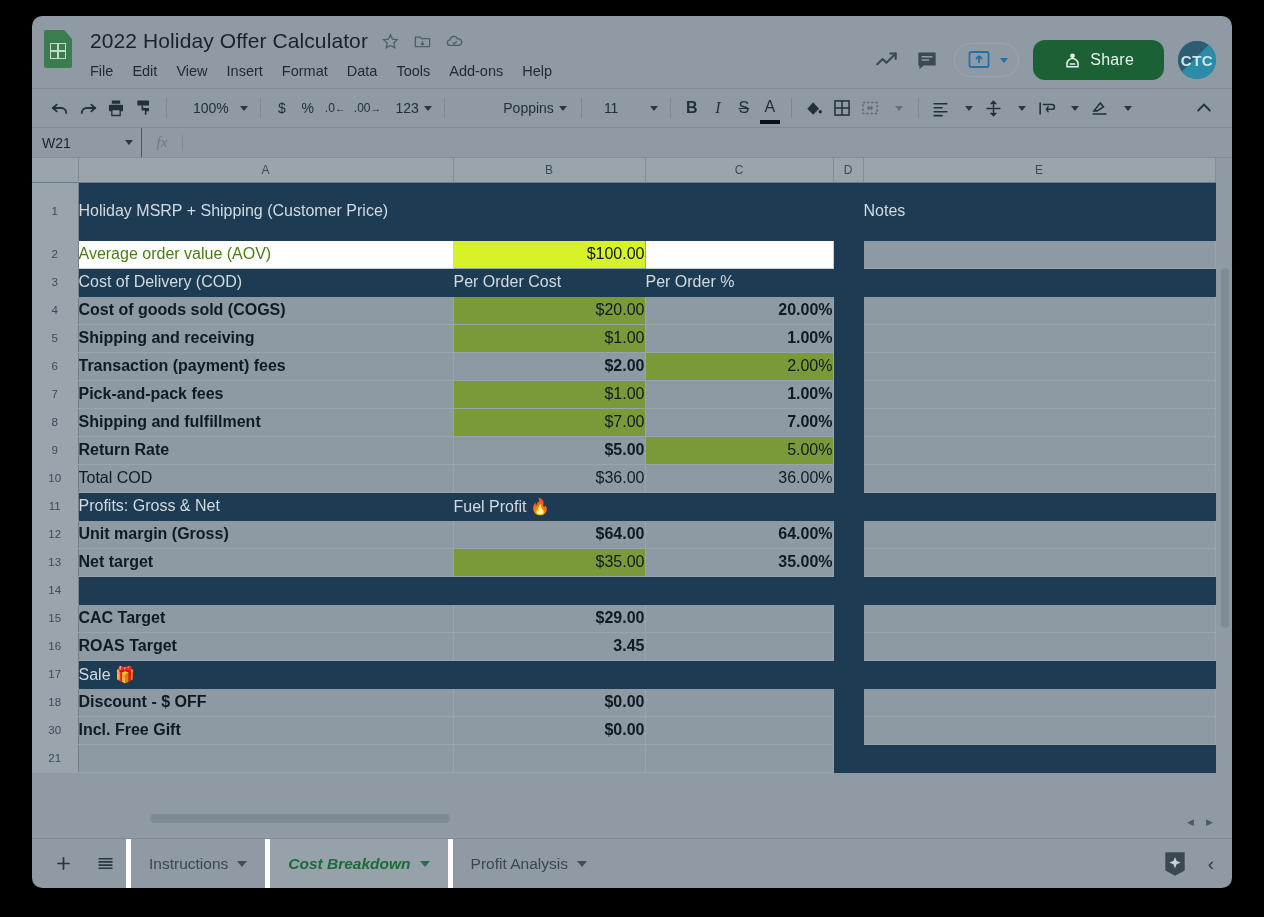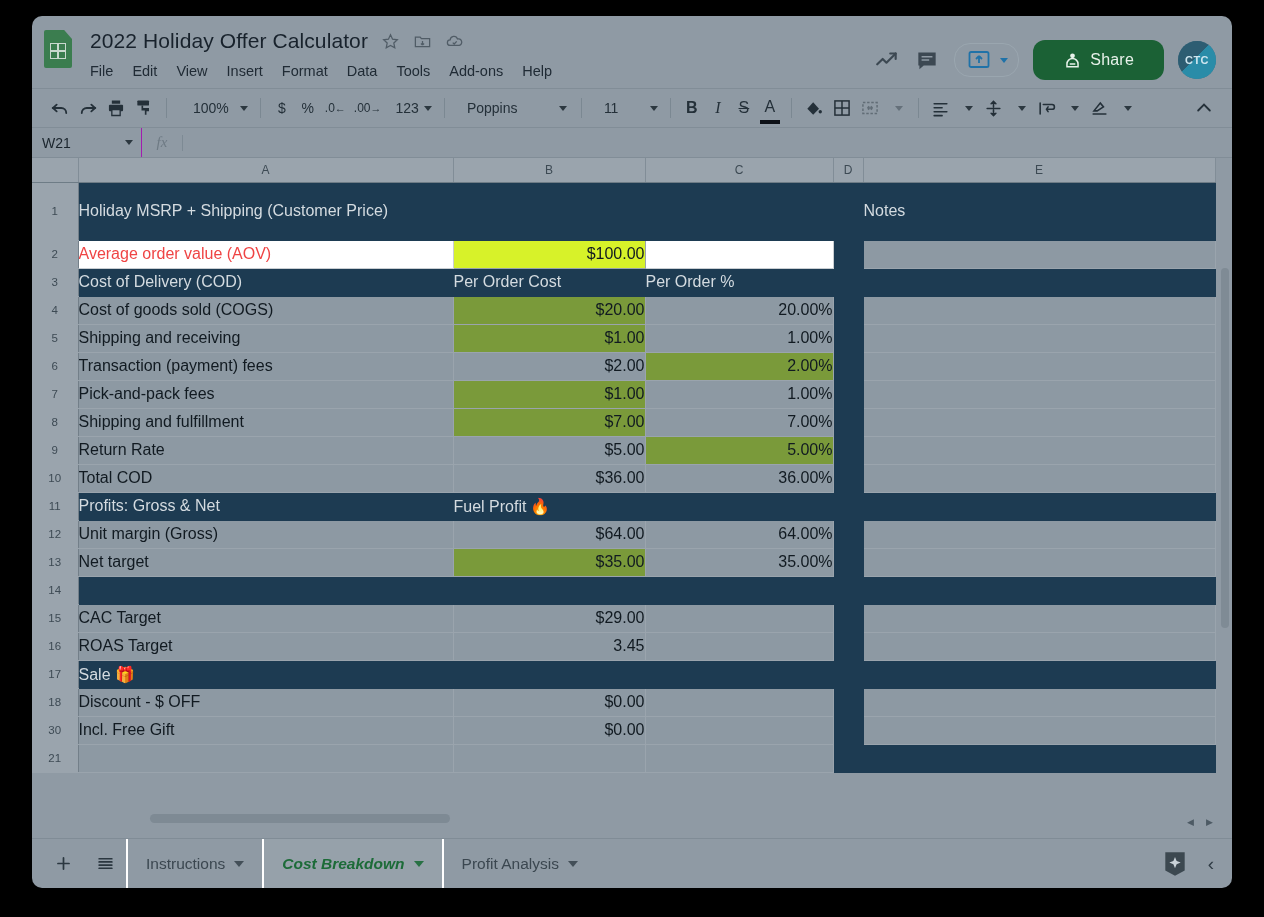--- a/index.html
+++ b/index.html
@@ -56,42 +56,42 @@
     border: 1px solid #9aa6af; border-radius: 16px;
     padding: 5px 10px 5px 12px; height: 34px;
   }
   .share-btn {
     display: flex; align-items: center; gap: 8px;
     background: #1b6135; color: #e8f2ea; border-radius: 12px;
     padding: 0 30px; height: 40px; font-size: 16px; letter-spacing:.2px;
   }
   .avatar {
     width: 38px; height: 38px; border-radius: 50%;
-    background: #3f6e84; color: #cfe6ef; font-size: 11px; font-weight: bold;
+    background: #3f6e84; color: #cfe6ef; font-size: 15px; font-weight: bold;
     display: flex; align-items: center; justify-content: center;
     letter-spacing: .5px; overflow: hidden; position: relative;
   }
   .avatar:before {
     content:""; position:absolute; inset:0;
     background: linear-gradient(135deg,#2d5d72 0 45%, #2a8ca8 45% 100%);
   }
   .avatar span { position: relative; z-index: 2; }
 
   
   .toolbar {
     display: flex; align-items: center; height: 40px;
     border-top: 1px solid #818d97; border-bottom: 1px solid #818d97;
     padding: 0 14px; gap: 0; color: #243039;
   }
   .tb { display: flex; align-items: center; justify-content: center; height: 28px; min-width: 26px; padding: 0 4px; }
   .tb-txt { font-size: 14px; padding: 0 6px; white-space: nowrap; }
   .sep { width: 1px; height: 20px; background: #7b8892; margin: 0 8px; }
   .caret { width: 0; height: 0; border-left: 4px solid transparent; border-right: 4px solid transparent; border-top: 5px solid #2c3840; margin-left: 5px; }
   .zoombox { display: flex; align-items: center; padding: 0 4px 0 12px; }
-  .fontbox { display: flex; align-items: center; width: 120px; justify-content: space-between; padding: 0 6px 0 14px; }
+  .fontbox { display: flex; align-items: center; width: 120px; justify-content: flex-end; padding: 0 6px 0 14px; }
   .sizebox { display: flex; align-items: center; width: 72px; justify-content: space-between; padding: 0 4px 0 14px; }
   .bold { font-weight: bold; font-size: 16px; }
   .ital { font-style: italic; font-size: 16px; font-family: "Liberation Serif", serif;}
   .strike { text-decoration: line-through; font-size: 16px; }
   .tcolor { font-size: 16px; position: relative; padding-bottom: 2px;}
   .tcolor:after { content:""; position:absolute; left: 3px; right: 3px; bottom: -2px; height: 4px; background: #0d1117;}
   .dim { opacity: .42; }
   .tb-right { margin-left: auto; display:flex; align-items:center;}
 
   
@@ -116,23 +116,23 @@
   .rn {
     width: 46px; background: #9aa4ad; color: #3d4a54; font-size: 11.5px;
     text-align: center; border-right: 1px solid #737f89; border-bottom: 1px solid #9aa4ad;
     vertical-align: middle;
   }
   .cell {
     border-right: 1px solid #9aa4ad; border-bottom: 1px solid #9aa4ad;
     font-size: 16px; color: #111a21; padding: 0 9px; vertical-align: middle;
     white-space: nowrap; overflow: hidden;
   }
-  .c-plain  { background: #8d99a3; }
+  .c-plain  { background: #8d99a3; font-weight: bold; }
   .c-navy   { background: #1d3b52; color: #d4dbe0; font-weight: bold; border-right-color:#1d3b52; border-bottom-color:#1d3b52; }
-  .c-white  { background: #ffffff; color: #ef4444; border-right-color:#c9ced2; border-bottom-color:#c9ced2; }
+  .c-white  { background: #ffffff; color: #4d7c0f; border-right-color:#c9ced2; border-bottom-color:#c9ced2; }
   .c-green  { background: #7a9a3a; }
   .c-yellow { background: #d7f229; }
   .c-gap    { background: #1d3b52; border-right-color:#1d3b52; border-bottom-color:#1d3b52; }
   .right { text-align: right; }
   .b { font-weight: normal; }
   .r1 { height: 58px; }
   .r  { height: 28px; }
   .wrapcell { white-space: normal; line-height: 1.15; padding-top: 2px; }
 
   
@@ -145,21 +145,21 @@
 
   
   .tabbar {
     height: 50px; display: flex; align-items: center; gap: 0;
     border-top: 1px solid #808c96; padding-left: 10px; position: relative;
   }
   .tb-ico { width: 42px; display:flex; align-items:center; justify-content:center; color:#2b3740; }
   .tab {
     display: flex; align-items: center; gap: 9px; height: 50px;
     padding: 0 18px; font-size: 15.5px; color: #3b4750; white-space: nowrap;
-    border-left: 2px solid #ffffff;
+    border-left: 5px solid #ffffff;
   }
   .tab.active { color: #1c6b38; font-weight: bold; background: #96a1aa; font-style: italic; }
   .tab .tcar { width:0;height:0;border-left:5px solid transparent;border-right:5px solid transparent;border-top:6px solid currentColor;opacity:.9;}
   .tabbar-right { margin-left: auto; display:flex; align-items:center; gap: 20px; padding-right: 18px; }
   .explore-ico { width: 26px; height: 28px; }
   .chev-left { font-size: 19px; color: #2f3b44; }
 </style>
 </head>
 <body>
 

